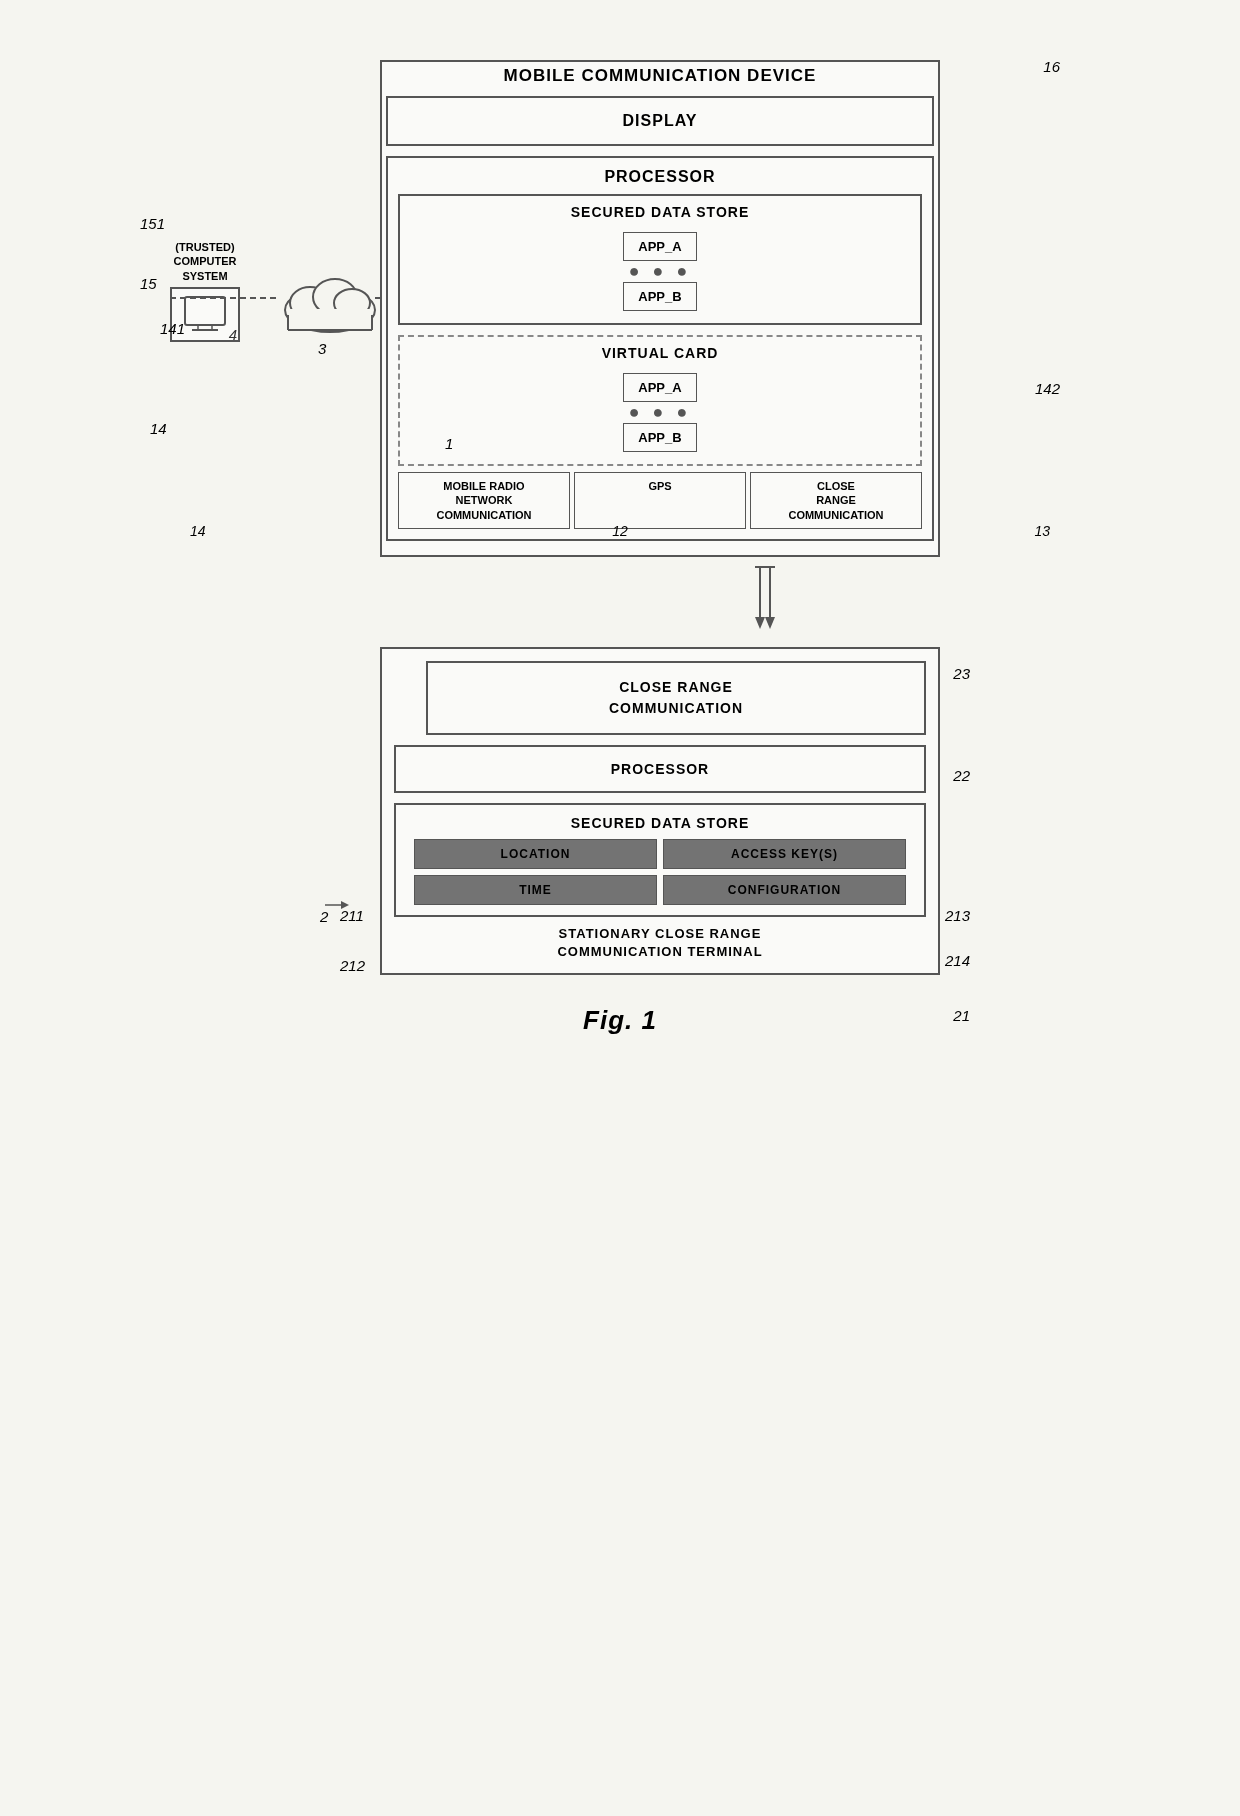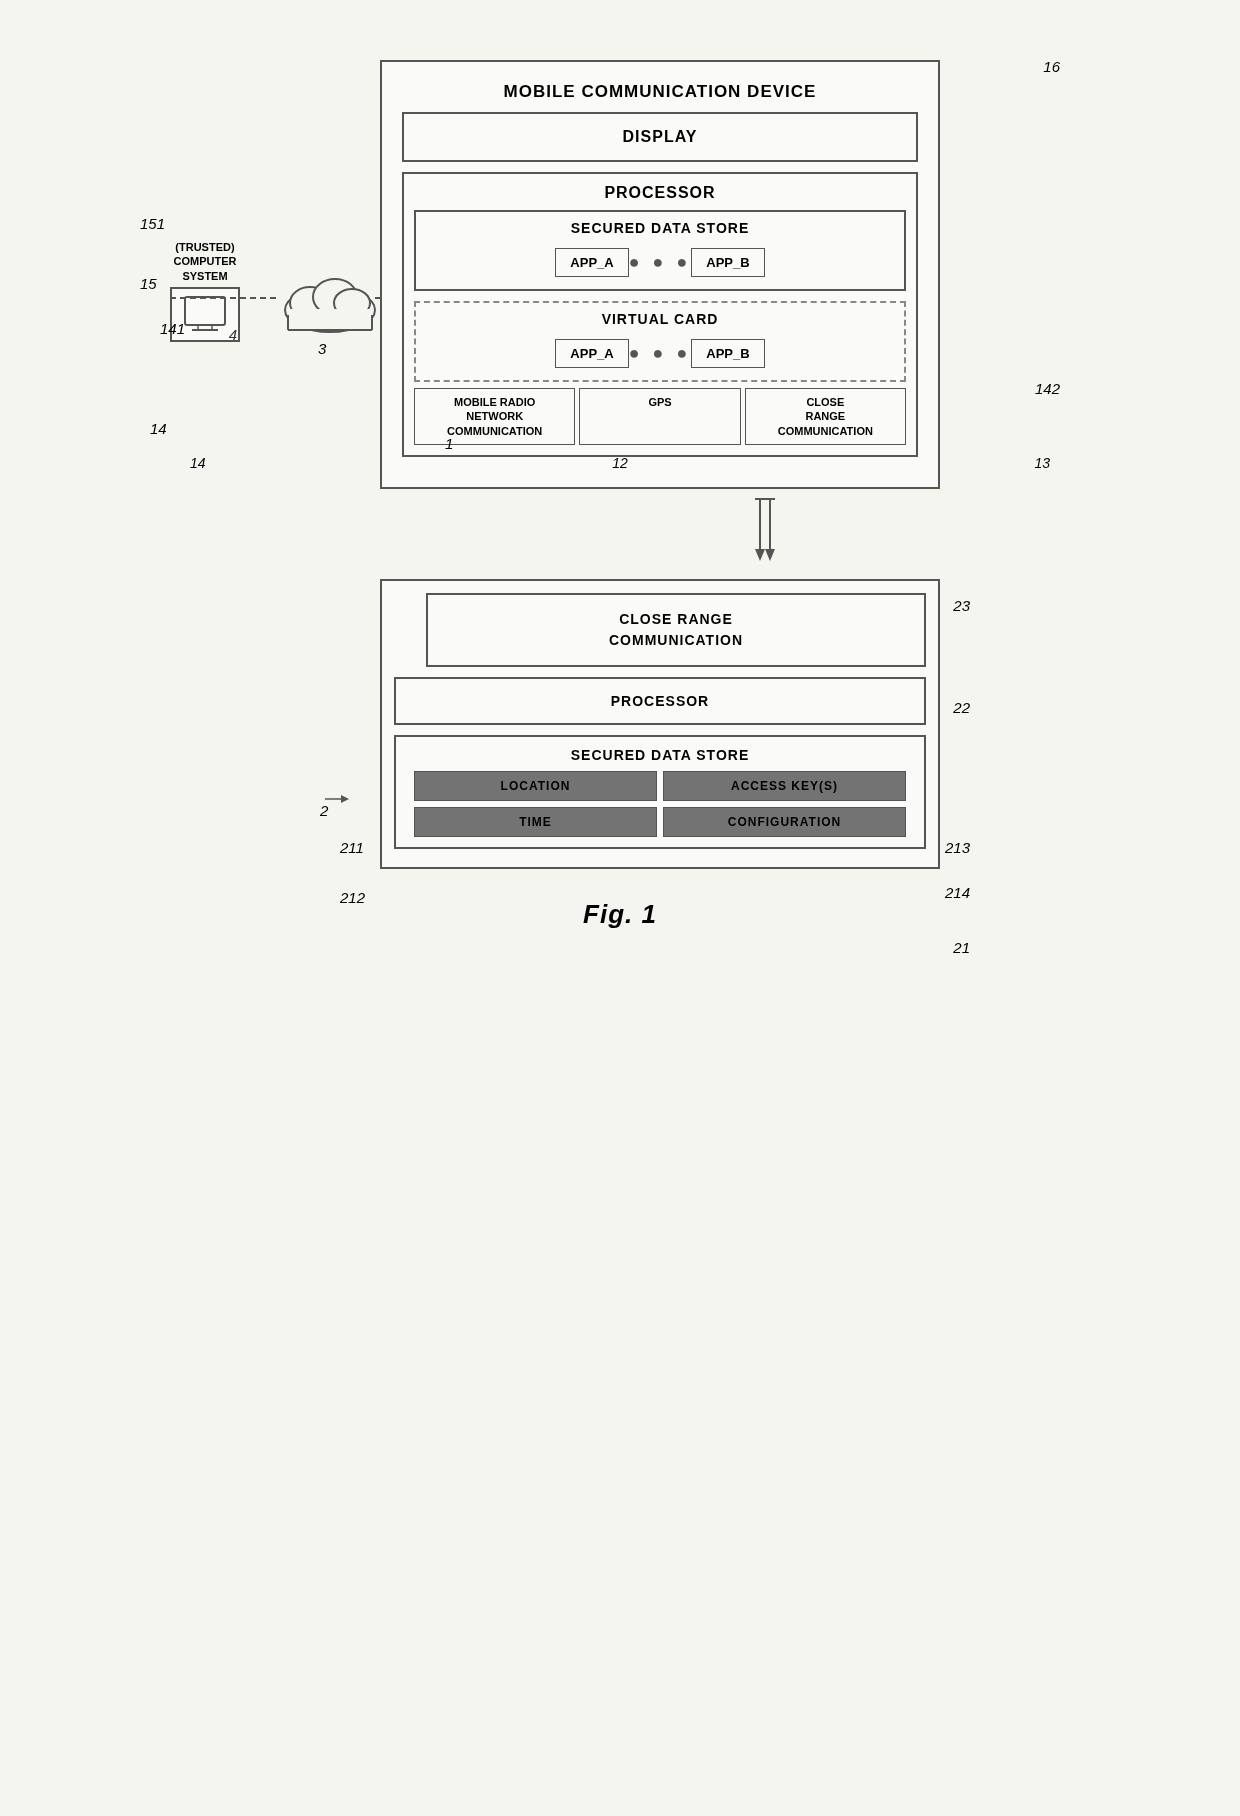--- a/index.html
+++ b/index.html
@@ -19,21 +19,21 @@
       position: relative;
       display: flex;
       flex-direction: column;
       align-items: center;
       padding: 40px 20px 60px;
     }
 
     
     .mobile-device {
       border: 2px solid #555;
-      padding: 20px;
+      padding: 4px;
       width: 560px;
       position: relative;
       background: #fafaf8;
       margin-top: 20px;
     }
     .mobile-device-label {
       text-align: center;
       font-size: 17px;
       font-weight: bold;
       letter-spacing: 1px;
@@ -73,20 +73,21 @@
       font-size: 14px;
       font-weight: bold;
       letter-spacing: 1px;
       margin-bottom: 8px;
     }
     .app-row {
       display: flex;
       align-items: center;
       justify-content: center;
       padding: 4px 10px;
+      flex-direction: column;
     }
     .app-box {
       border: 1.5px solid #555;
       padding: 6px 14px;
       font-size: 13px;
       font-weight: bold;
       background: #fafaf8;
     }
     .dots {
       font-size: 18px;
@@ -365,20 +366,23 @@
           <div class="sds2">
             <div class="sds2-label">SECURED DATA STORE</div>
             <div class="data-grid">
               <div class="data-cell">LOCATION</div>
               <div class="data-cell">ACCESS KEY(S)</div>
               <div class="data-cell">TIME</div>
               <div class="data-cell">CONFIGURATION</div>
             </div>
           </div>
 
+          <div class="terminal-label">
+            <span>STATIONARY CLOSE RANGE<br>COMMUNICATION TERMINAL</span>
+          </div>
         </div>
 
         <span style="position:absolute; right:-30px; top:28px; font-size:15px; font-style:italic;">23</span>
         <span style="position:absolute; right:-30px; top:130px; font-size:15px; font-style:italic;">22</span>
         <span style="position:absolute; left:-40px; top:270px; font-size:15px; font-style:italic;">211</span>
         <span style="position:absolute; left:-40px; top:320px; font-size:15px; font-style:italic;">212</span>
         <span style="position:absolute; right:-30px; top:270px; font-size:15px; font-style:italic;">213</span>
         <span style="position:absolute; right:-30px; top:315px; font-size:15px; font-style:italic;">214</span>
         <span style="position:absolute; right:-30px; top:370px; font-size:15px; font-style:italic;">21</span>
 

